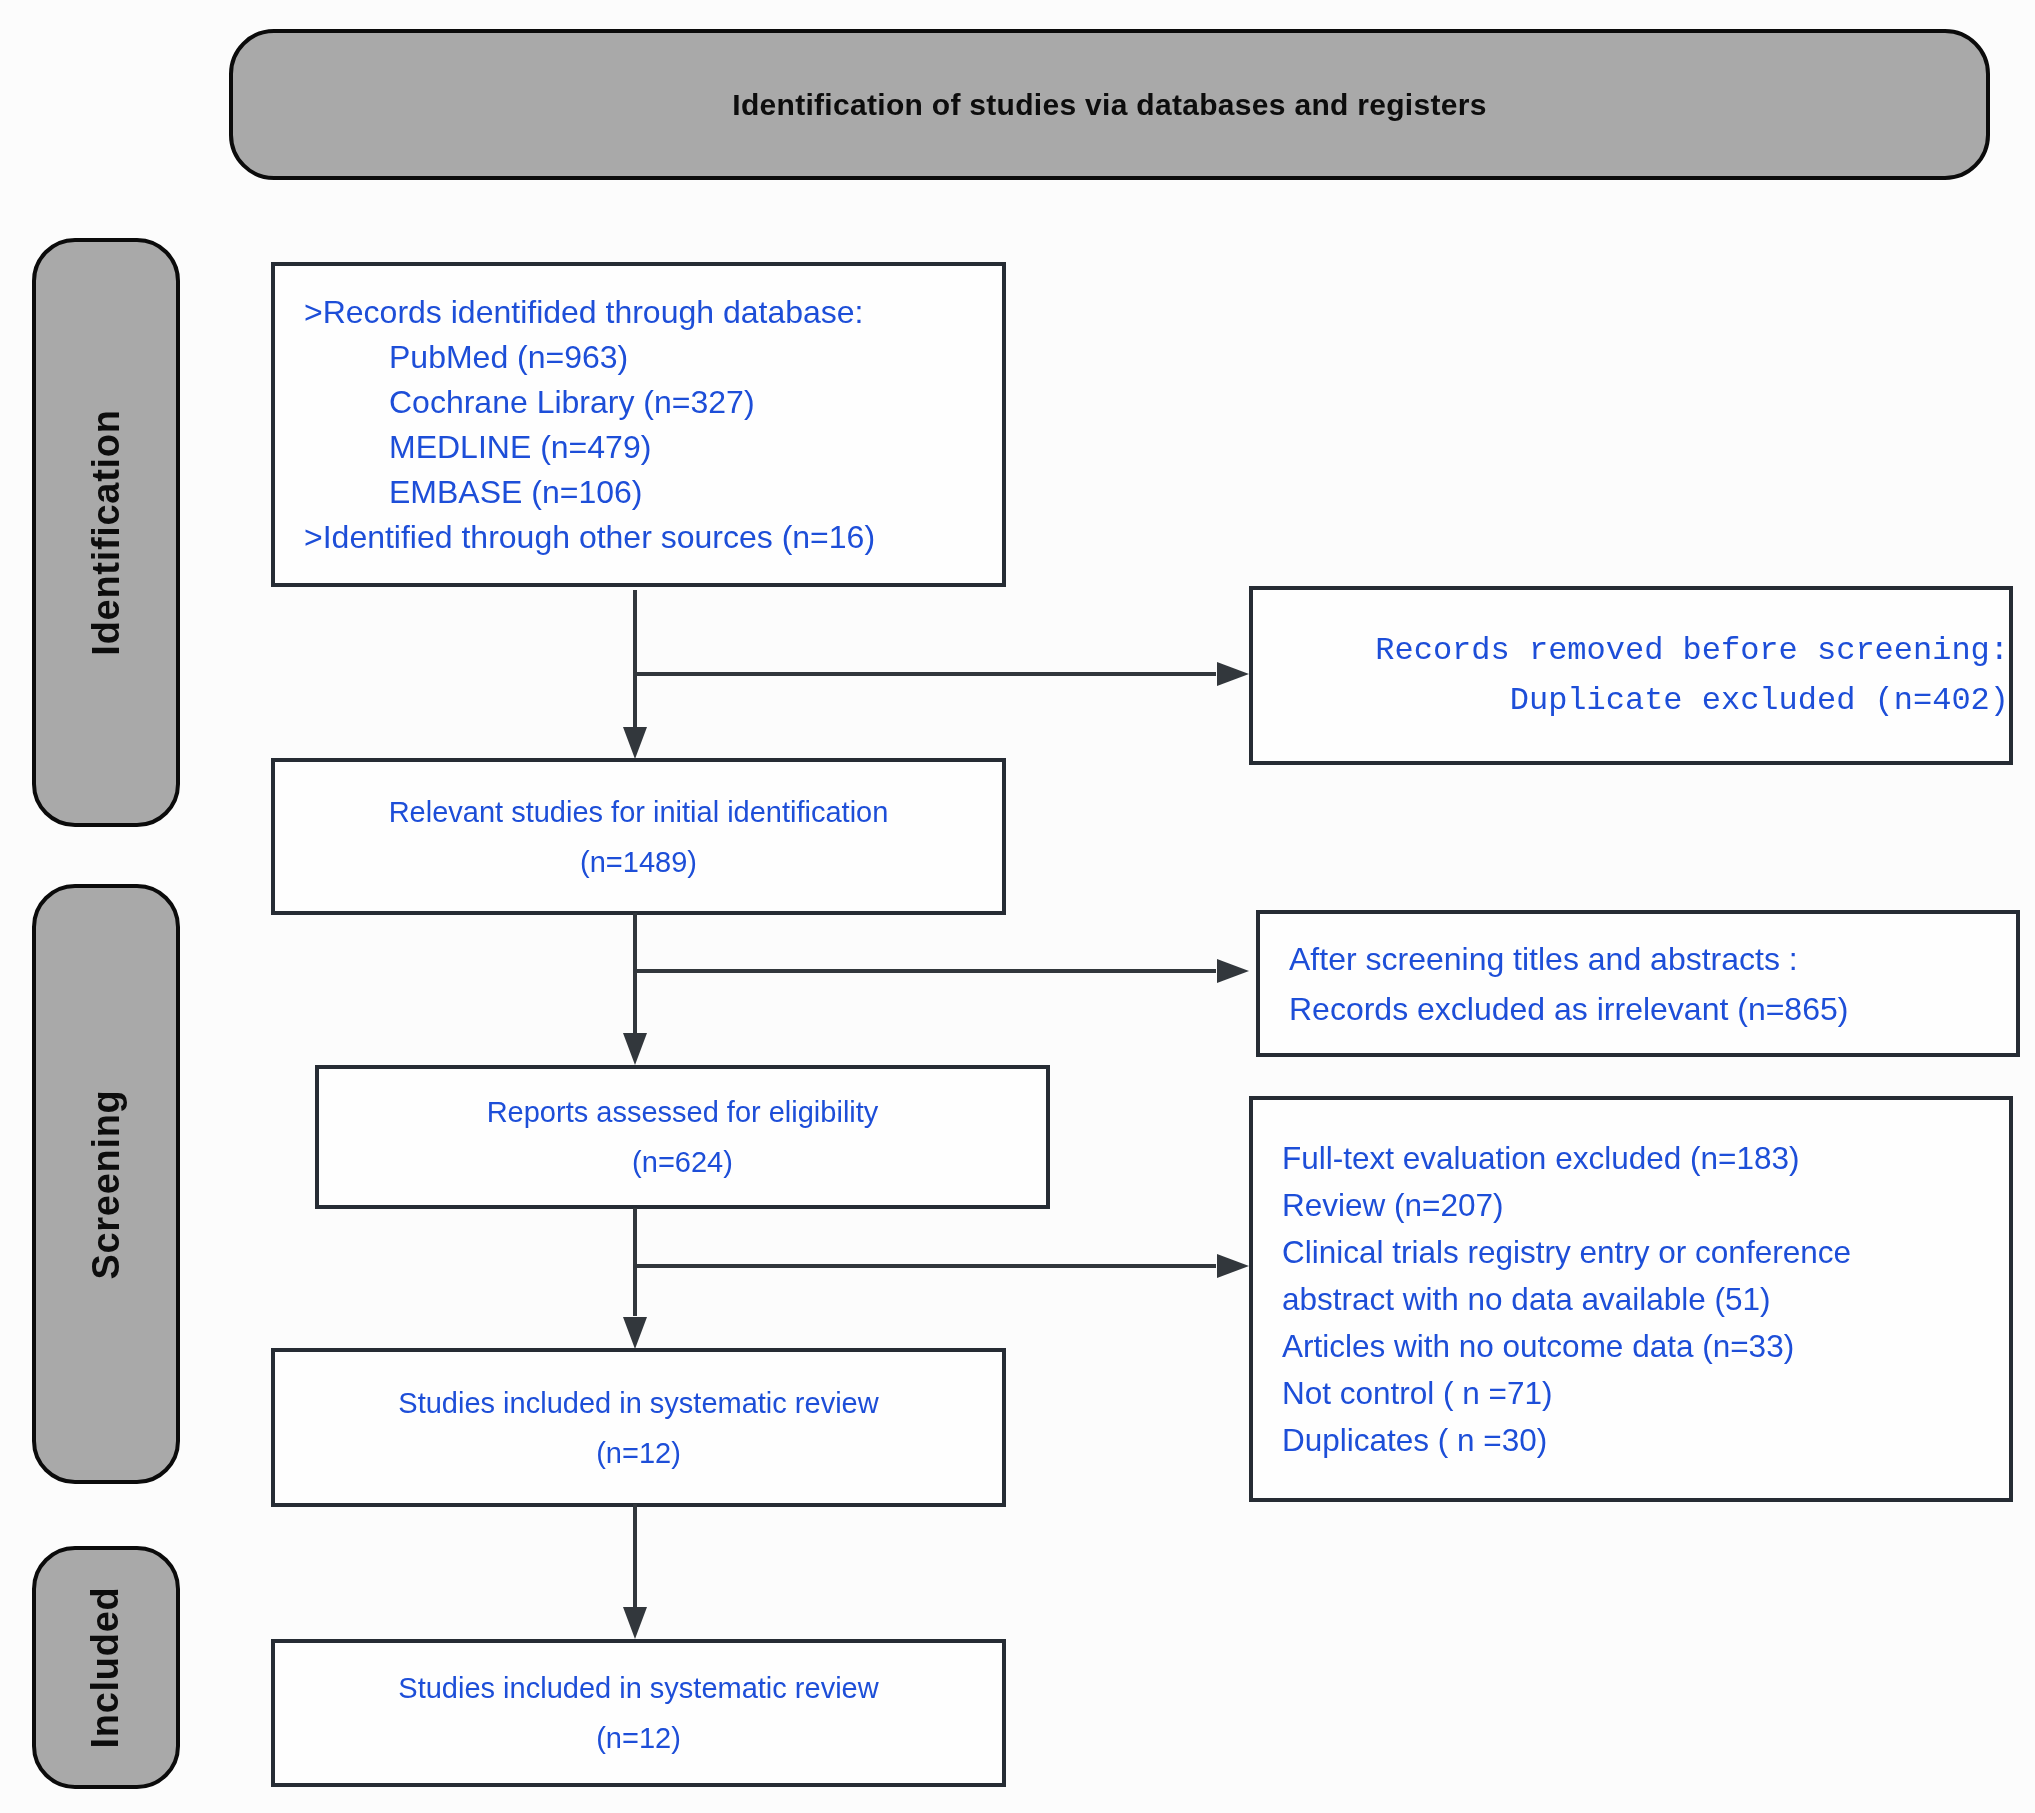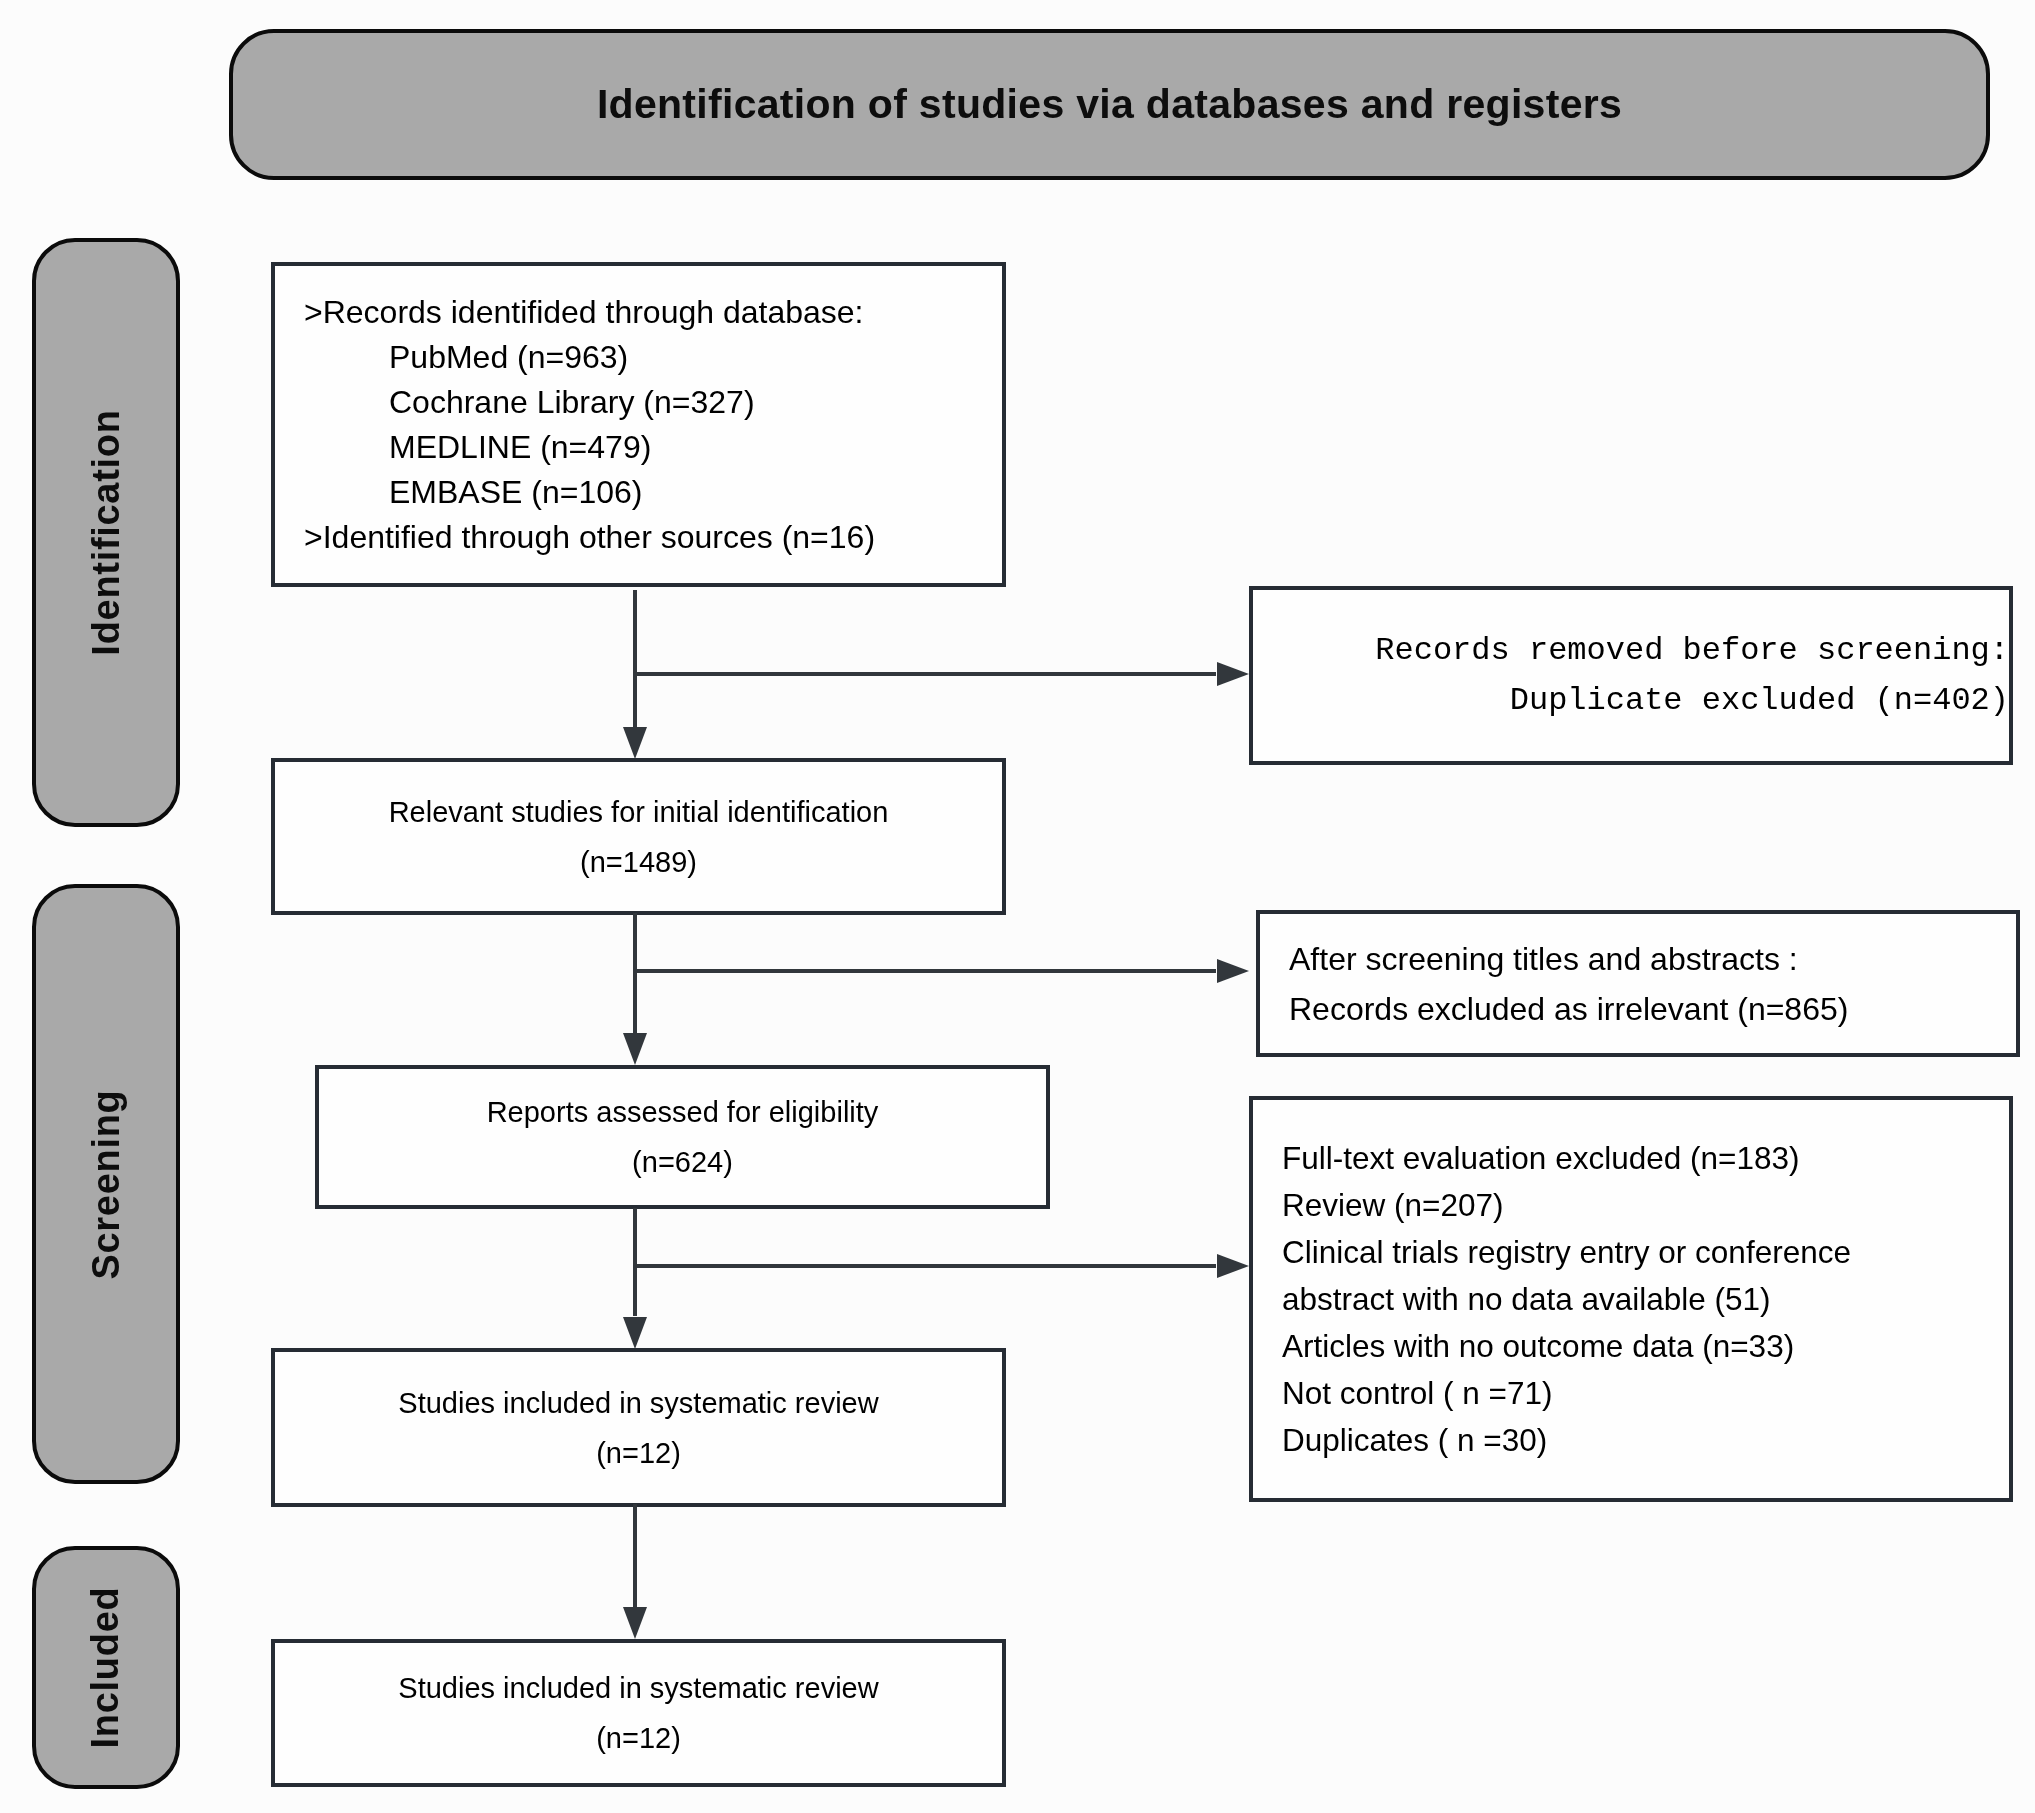--- a/index.html
+++ b/index.html
@@ -6,39 +6,39 @@
   .canvas{
     position:relative;width:2035px;height:1814px;background:#fcfcfc;overflow:hidden;
     font-family:"Liberation Sans",sans-serif;color:#121212;
   }
   
   .banner{
     position:absolute;left:229px;top:29px;width:1761px;height:151px;
     background:#a9a9a9;border:4.9px solid #0b0b0b;border-radius:45px;
     display:flex;align-items:center;justify-content:center;box-sizing:border-box;
   }
-  .banner .txt{font-size:41px;font-weight:bold;letter-spacing:0.3px;color:#0d0d0d;}
+  .banner .txt{font-size:30px;font-weight:bold;letter-spacing:0.3px;color:#0d0d0d;}
   .pill{
     position:absolute;left:32px;width:148px;background:#a9a9a9;
     border:4.2px solid #0b0b0b;border-radius:43px;box-sizing:border-box;
     display:flex;align-items:center;justify-content:center;
   }
   .pill .txt{
     transform:rotate(-90deg);white-space:nowrap;
     font-size:38px;font-weight:bold;color:#0d0d0d;letter-spacing:0.7px;
   }
   .pill-identification{top:238px;height:589px;}
   .pill-screening{top:884px;height:600px;}
   .pill-included{top:1546px;height:243px;}
   
   .fbox{
     position:absolute;background:#fefefe;border:4.9px solid #262c34;box-sizing:border-box;
     display:flex;flex-direction:column;justify-content:center;
   }
-  .fbox .line{font-size:32px;line-height:45px;color:#000000;}
+  .fbox .line{font-size:32px;line-height:45px;color:#1d4ed8;}
   .left-col{left:271px;width:735px;}
   .right-col{left:1249px;width:764px;}
   .box-records{top:262px;height:325px;align-items:flex-start;padding-left:29px;}
   .box-records .line.indent{padding-left:85px;}
   .centered{align-items:center;text-align:center;}
   .centered .line{line-height:50px;font-size:29px;}
   .box-relevant{top:758px;height:157px;}
   .box-reports{top:1065px;height:144px;margin-left:44px;}
   .box-sysreview{top:1348px;height:159px;}
   .box-final{top:1639px;height:148px;}

